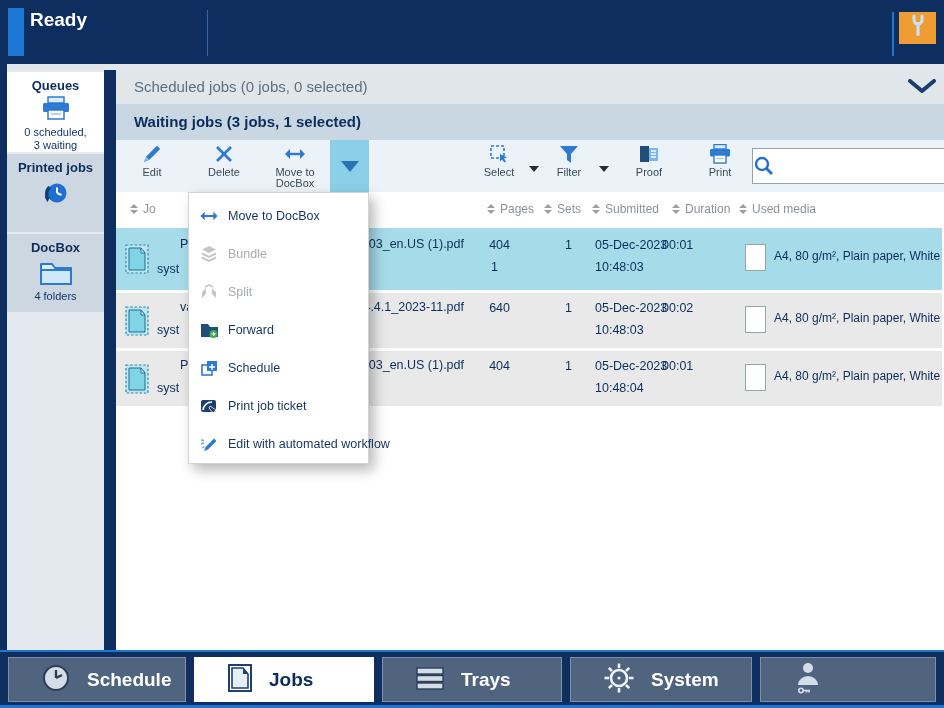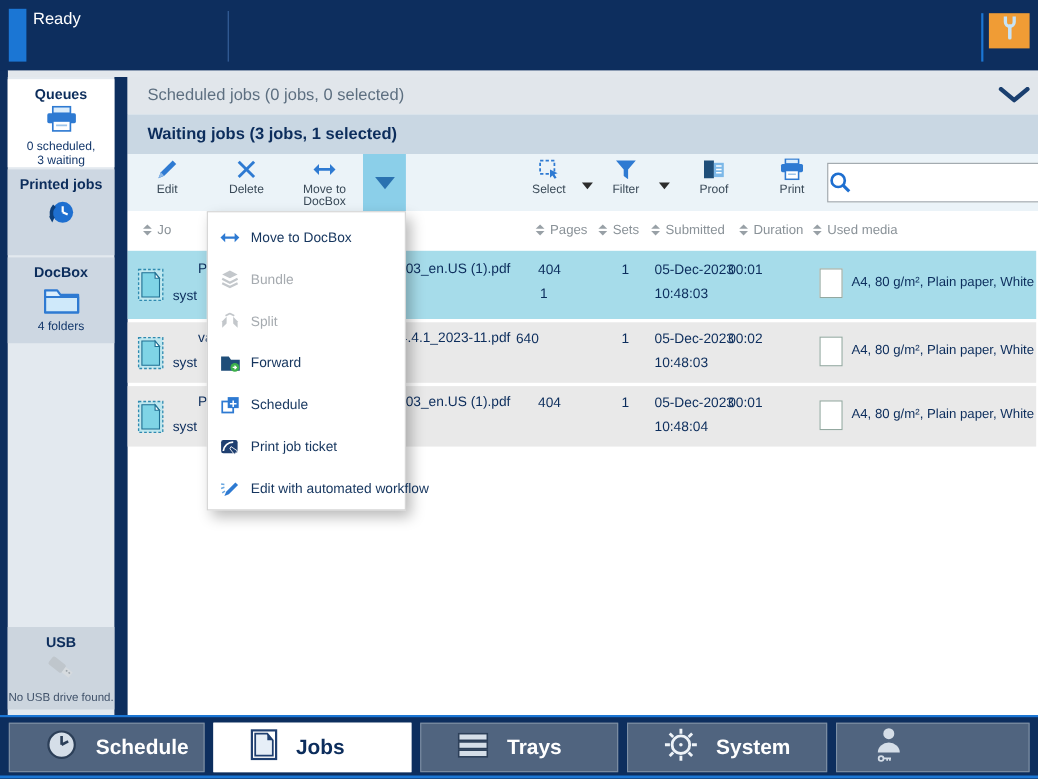--- a/index.html
+++ b/index.html
@@ -4,21 +4,21 @@
 <style>
   html,body{margin:0;padding:0;background:#333;}
   *{box-sizing:border-box;}
   .app{position:relative;width:944px;height:708px;background:#0d2e5e;overflow:hidden;
        font-family:"Liberation Sans",sans-serif;-webkit-font-smoothing:antialiased;}
   .abs{position:absolute;}
 
   
   .topbar{left:0;top:0;width:944px;height:64px;background:#0d2e5e;}
   .accent{left:8px;top:8px;width:16px;height:48px;background:#1b76d4;}
-  .ready{left:30px;top:9px;color:#fff;font-size:15px;font-weight:normal;}
+  .ready{left:30px;top:9px;color:#fff;font-size:19px;font-weight:bold;}
   .tb-div1{left:207px;top:10px;width:1px;height:46px;background:#39639f;}
   .tb-div2{left:892px;top:12px;width:2px;height:44px;background:#1b76d4;}
   .settings-btn{left:899px;top:12px;width:37px;height:32px;background:#f09c35;display:flex;align-items:center;justify-content:center;cursor:pointer;}
 
   .midstrip{left:7px;top:64px;width:937px;height:6px;background:#e2e7ec;}
   .gutter{left:0;top:64px;width:7px;height:588px;background:#0d2e5e;}
 
   
   .sidebar{left:7px;top:70px;width:97px;height:582px;background:#e3e9ef;}
   .panel{position:absolute;left:0;width:97px;background:#cdd7e2;text-align:center;color:#0c2d5c;}
@@ -134,34 +134,20 @@
       <div class="ttl">DocBox</div>
       <div style="margin-top:4px;">
         <svg width="36" height="27" viewBox="0 0 36 27">
           <path d="M3 5 h11 l3 4 h16 v16 H3 z" fill="#dbeefc" stroke="#2e7ad2" stroke-width="2" stroke-linejoin="round"></path>
           <path d="M3 11 h30 v14 H3 z" fill="#cfe9fa" stroke="#2e7ad2" stroke-width="2" stroke-linejoin="round"></path>
         </svg>
       </div>
       <div class="sub">4 folders</div>
     </div>
 
-    <div class="panel p-usb">
-      <div class="ttl">USB</div>
-      <div style="margin-top:2px;">
-        <svg width="34" height="30" viewBox="0 0 34 30">
-          <g transform="rotate(38 17 15)">
-            <rect x="4" y="10" width="15" height="9" rx="2" fill="#bfc6cc"></rect>
-            <rect x="19" y="11.5" width="8" height="6" fill="#d6dbdf"></rect>
-            <rect x="21" y="13" width="1.6" height="1.4" fill="#9aa2a8"></rect>
-            <rect x="24" y="13" width="1.6" height="1.4" fill="#9aa2a8"></rect>
-          </g>
-        </svg>
-      </div>
-      <div class="sub">No USB drive found.</div>
-    </div>
   </div>
 
   <div class="abs main">
 
     <div class="abs schedbar">
       <div class="lbl">Scheduled jobs (0 jobs, 0 selected)</div>
       <div class="chev">
         <svg width="30" height="16" viewBox="0 0 30 16">
           <polyline points="3,2 15,12 27,2" fill="none" stroke="#1a3f6f" stroke-width="4" stroke-linecap="round" stroke-linejoin="round"></polyline>
         </svg>
@@ -336,21 +322,21 @@
       <span class="abs" style="left:8px;top:12px;">
         <svg width="26" height="32" viewBox="0 0 26 32">
           <rect x="2" y="2" width="22" height="28" fill="#bfe7ef" stroke="#2e8ab0" stroke-width="1.2" stroke-dasharray="2.5 1.8"></rect>
           <path d="M5 5 h12 l4 5 v17 H5 z" fill="#7fd4e6" stroke="#1f6f92" stroke-width="1"></path>
           <path d="M17 5 l4 5 h-4 z" fill="#ffffff" stroke="#1f6f92" stroke-width="1"></path>
         </svg>
       </span>
       <span class="cell b" style="left:41px;top:7px;">vari</span>
       <span class="cell b nameend" style="left:180px;top:7px;">4.4.1_2023-11.pdf</span>
       <span class="cell" style="left:41px;top:30px;">syst</span>
-      <span class="cell b" style="left:310px;top:8px;width:84px;text-align:center;">640</span>
+      <span class="cell b" style="left:310px;top:8px;width:84px;text-align:right;">640</span>
       <span class="cell b" style="left:426px;top:8px;">1</span>
       <span class="cell" style="left:479px;top:8px;">05-Dec-2023</span>
       <span class="cell" style="left:479px;top:30px;">10:48:03</span>
       <span class="cell" style="left:546px;top:8px;">00:02</span>
       <span class="swatch" style="left:629px;top:13px;"></span>
       <span class="cell" style="left:658px;top:18px;font-size:12px;">A4, 80 g/m², Plain paper, White</span>
     </div>
 
     <div class="row" style="top:281px;height:55px;">
       <span class="abs" style="left:8px;top:12px;">

